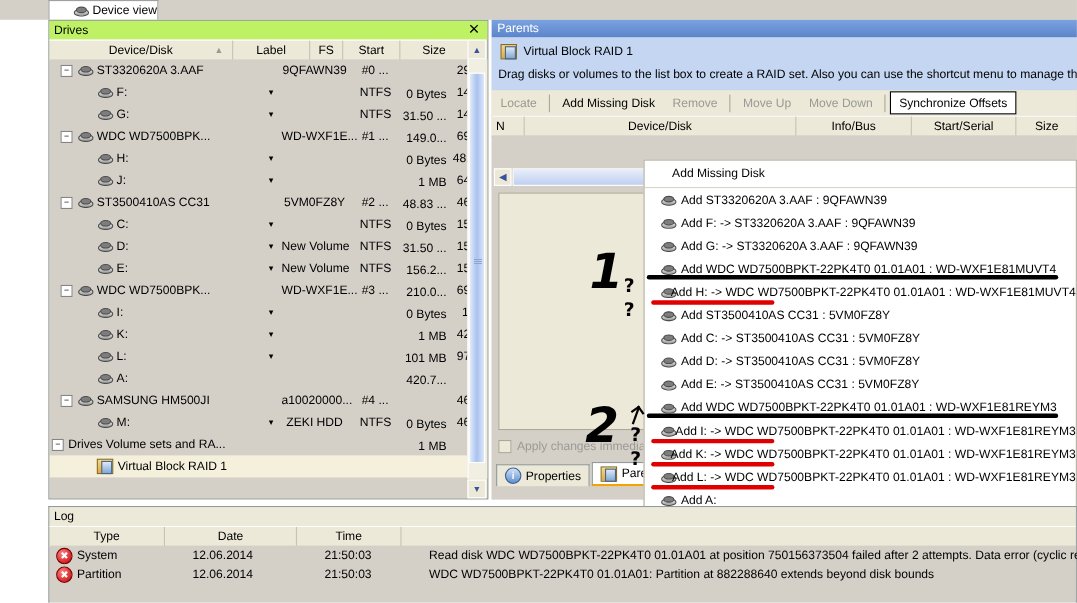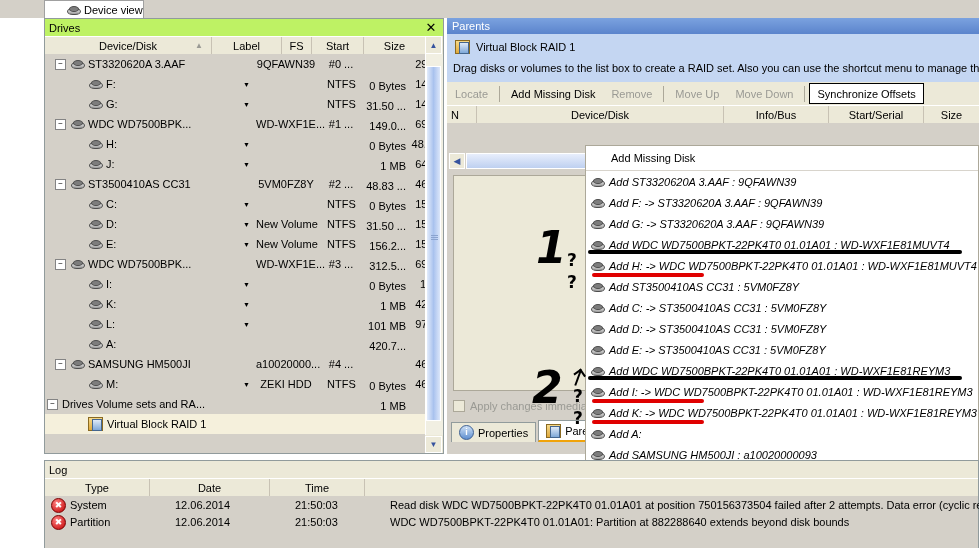--- a/index.html
+++ b/index.html
@@ -88,21 +88,21 @@
   #apply-label{font-size:11px;color:#9a9a94;}
 
   #bottom-tabs{position:absolute;left:4px;top:297px;width:528px;height:22px;display:flex;align-items:flex-end;gap:2px;}
   .btab{height:20px;background:#ece9d8;border:1px solid #919b9c;border-bottom:none;box-sizing:border-box;display:flex;align-items:center;gap:4px;padding:0 7px;font-size:11px;}
   .btab.sel{background:#ffffff;height:22px;border-bottom:2px solid #f0a30a;}
   .info-ico{display:inline-block;width:13px;height:13px;border-radius:50%;background:linear-gradient(#cfe1f6,#5f8fd0);border:1px solid #3c5f93;color:#fff;font-size:9px;line-height:12px;text-align:center;font-weight:bold;}
 
   
   #ctxmenu{left:585px;top:145px;width:394px;height:365px;background:#ffffff;border:1px solid #aca899;box-sizing:border-box;}
   #ctx-title{height:24px;display:flex;align-items:center;padding-left:25px;font-size:11px;color:#000;border-bottom:1px solid #d8d4cc;}
-  .mitem{height:21px;display:flex;align-items:center;gap:5px;padding-left:4px;font-size:11px;white-space:nowrap;position:relative;font-style:italic;}
+  .mitem{height:21px;display:flex;align-items:center;gap:5px;padding-left:14px;font-size:11px;white-space:nowrap;position:relative;}
   .mitem .mtxt{position:relative;display:inline-block;}
 
   
   #log-panel{left:44px;top:460px;width:935px;height:88px;background:#d4d0c8;border:1px solid #919b9c;border-bottom:none;box-sizing:border-box;}
   #log-title{left:45px;top:461px;width:933px;height:17px;background:#ece9d8;display:flex;align-items:center;}
   #log-title .t{padding-left:4px;font-size:11px;}
   #log-header{left:45px;top:478px;width:933px;}
   #log-rows{left:45px;top:496px;width:933px;height:50px;background:#d4d0c8;}
   .lrow{height:17px;display:flex;align-items:center;white-space:nowrap;position:relative;}
   .err-ico{position:absolute;left:6px;top:2px;width:13px;height:13px;border-radius:50%;background:radial-gradient(circle at 35% 30%,#ff8080,#c00000);border:1px solid #7a0000;color:#fff;font-size:9px;font-weight:bold;line-height:12px;text-align:center;}
@@ -264,21 +264,21 @@
     </div>
     <div class="trow">
       <div class="cell-dev" style="left: 28px; display: flex; align-items: center; gap: 4px;">
         <span style="display: inline-block; width: 11px;"></span>
         <span class="dsk"></span>
         <span>E:</span>
       </div>
       <span class="dd caret" style="left: 198px; top: 7px;">▼</span>
       <div class="cell-label">New Volume</div>
       <div class="cell-fs">NTFS</div>
-      <div class="cell-start">312.5...</div>
+      <div class="cell-start">210.0...</div>
       <div class="cell-size">153.26...</div>
     </div>
     <div class="trow">
       <div class="cell-dev" style="left: 10px; display: flex; align-items: center; gap: 4px;">
         <span class="expander">−</span>
         <span class="dsk"></span>
         <span>WDC WD7500BPK...</span>
       </div>
       <div class="cell-label">WD-WXF1E...</div>
       <div class="cell-fs">#3 ...</div>
@@ -494,20 +494,25 @@
         <span class="mtxt">Add I: -&gt; WDC WD7500BPKT-22PK4T0 01.01A01 : WD-WXF1E81REYM3</span>
         <span class="mark red" style="left: 6px; bottom: -1px; width: 112px;"></span>
       </div>
       <div class="mitem">
         <span class="dsk"></span>
         <span class="mtxt">Add K: -&gt; WDC WD7500BPKT-22PK4T0 01.01A01 : WD-WXF1E81REYM3</span>
         <span class="mark red" style="left: 6px; bottom: -1px; width: 112px;"></span>
       </div>
       <div class="mitem">
         <span class="dsk"></span>
+        <span class="mtxt">Add L: -&gt; WDC WD7500BPKT-22PK4T0 01.01A01 : WD-WXF1E81REYM3</span>
+        <span class="mark red" style="left: 6px; bottom: -1px; width: 112px;"></span>
+      </div>
+      <div class="mitem">
+        <span class="dsk"></span>
         <span class="mtxt">Add A:</span>
       </div>
       <div class="mitem">
         <span class="dsk"></span>
         <span class="mtxt">Add SAMSUNG HM500JI : a10020000093</span>
       </div>
       <div class="mitem">
         <span class="dsk"></span>
         <span class="mtxt">Add M: -&gt; SAMSUNG HM500JI : a10020000093</span>
       </div>

